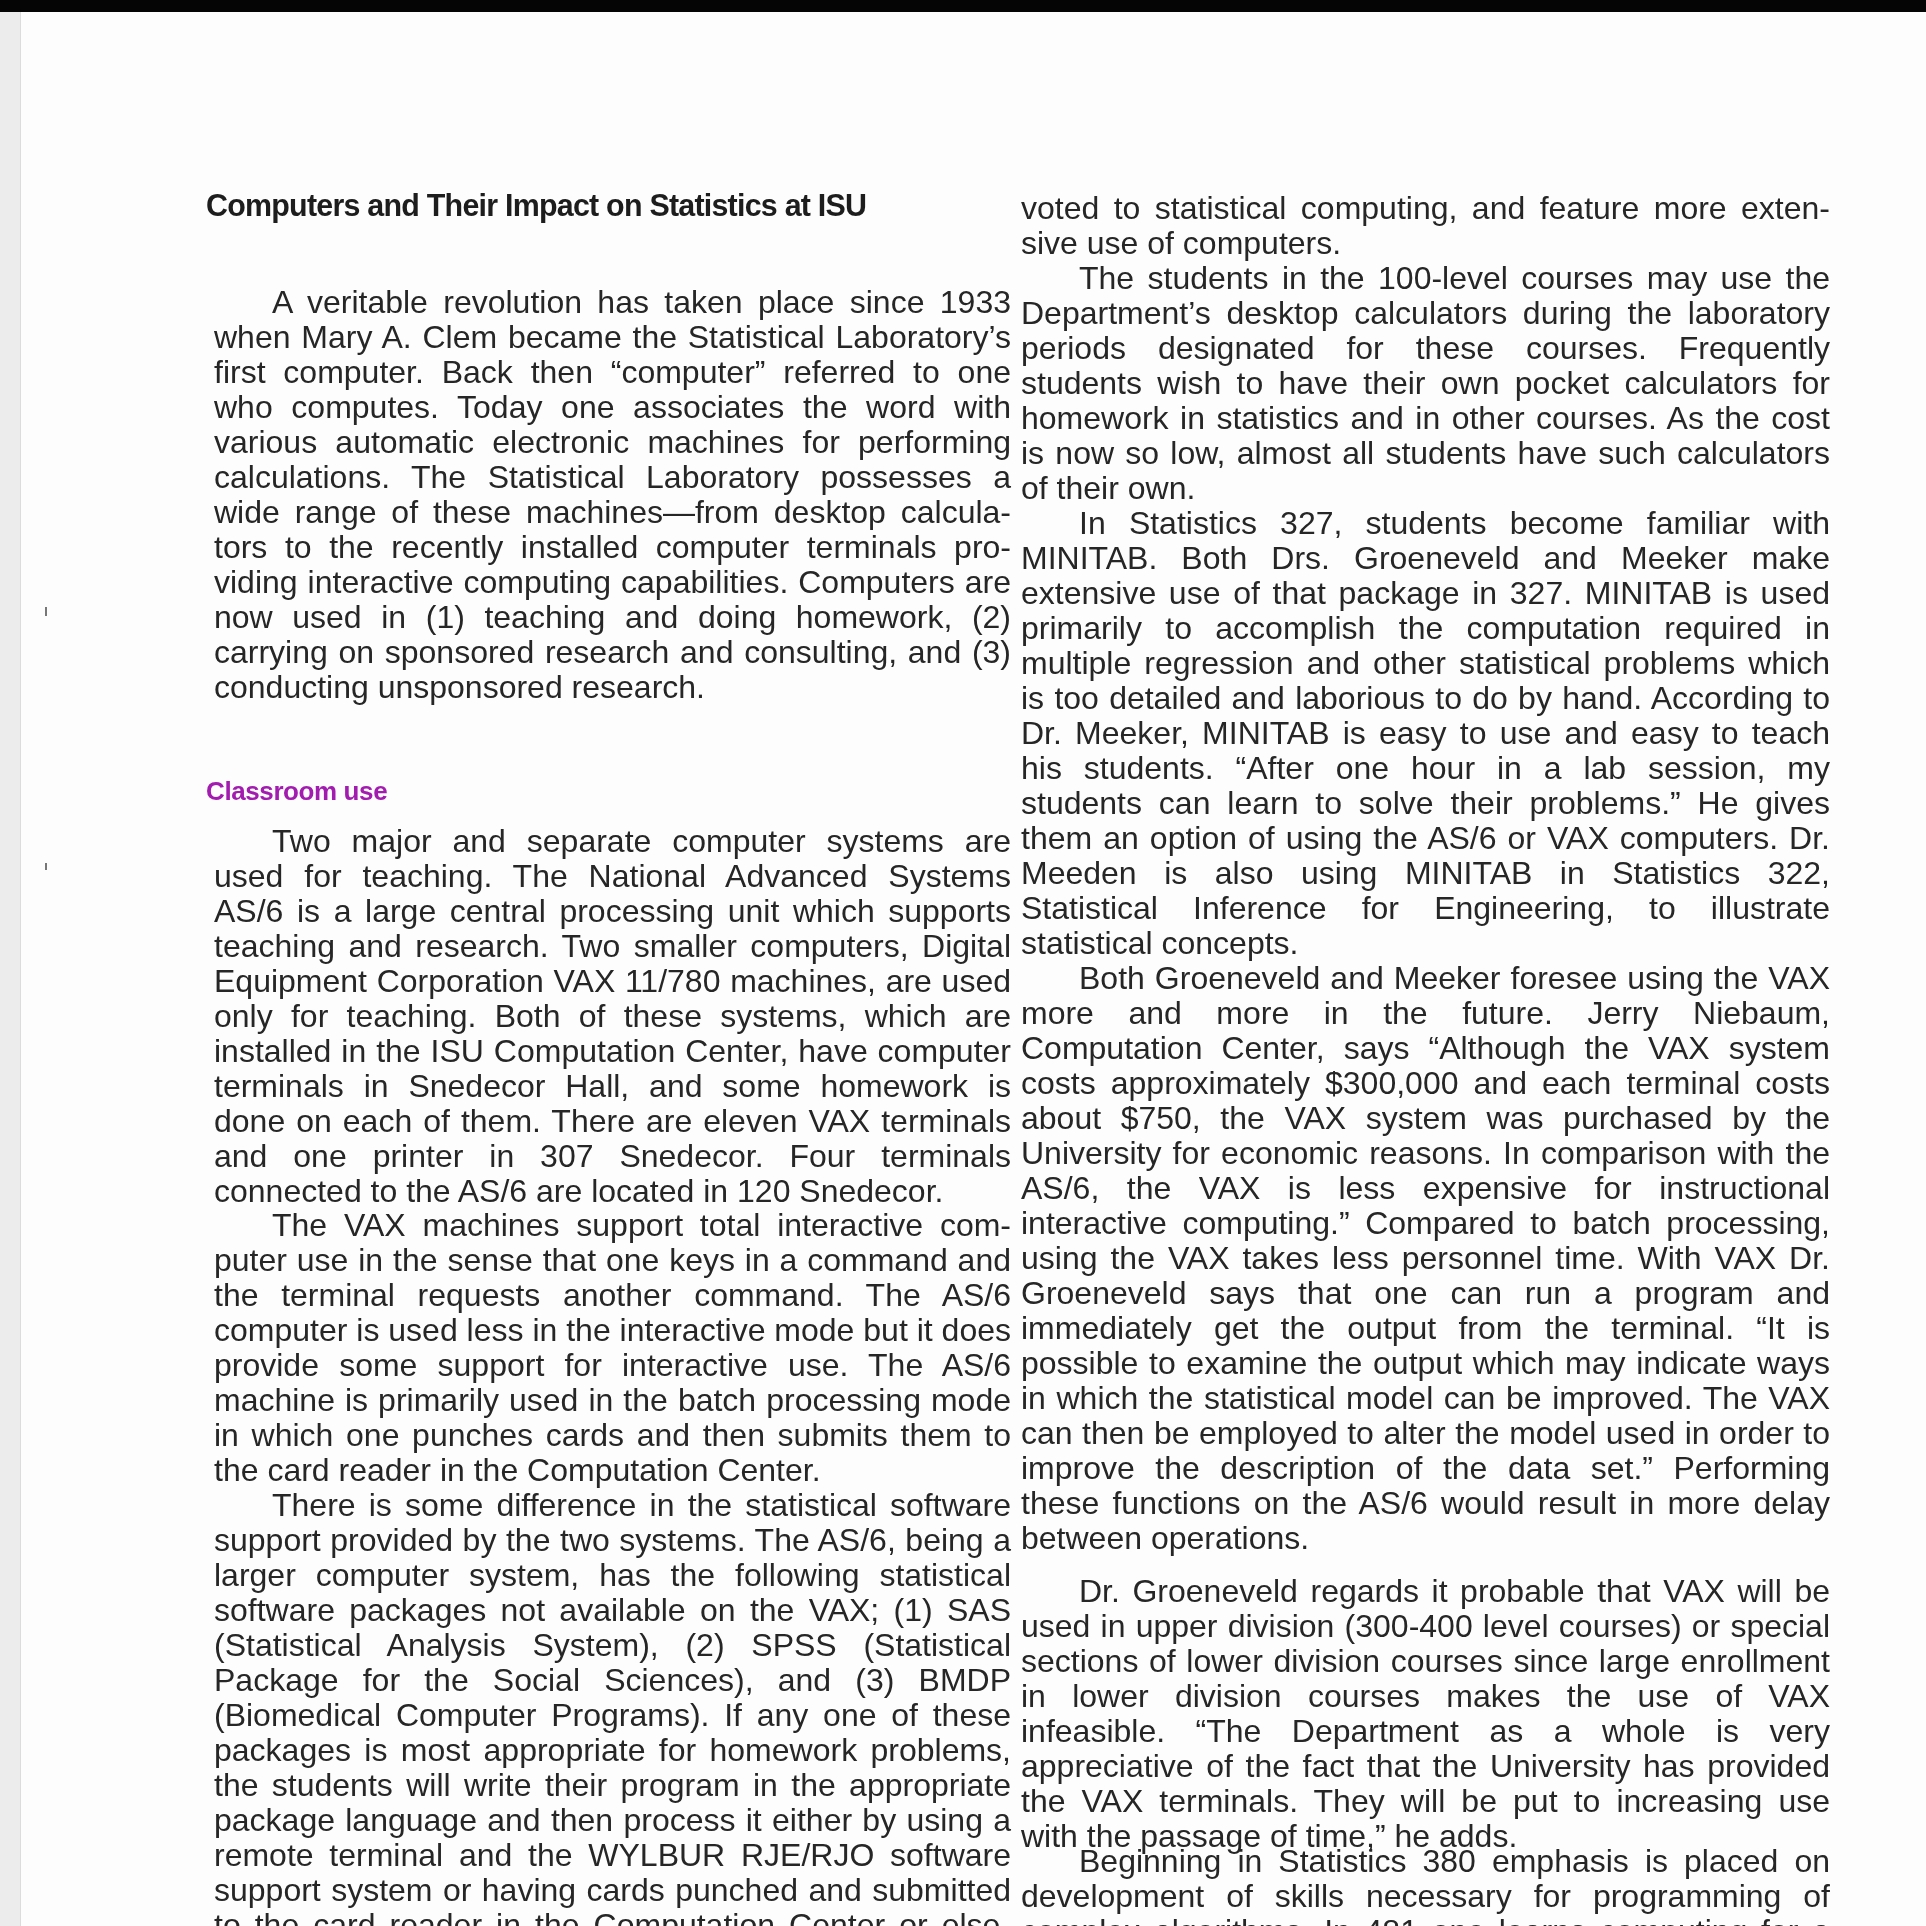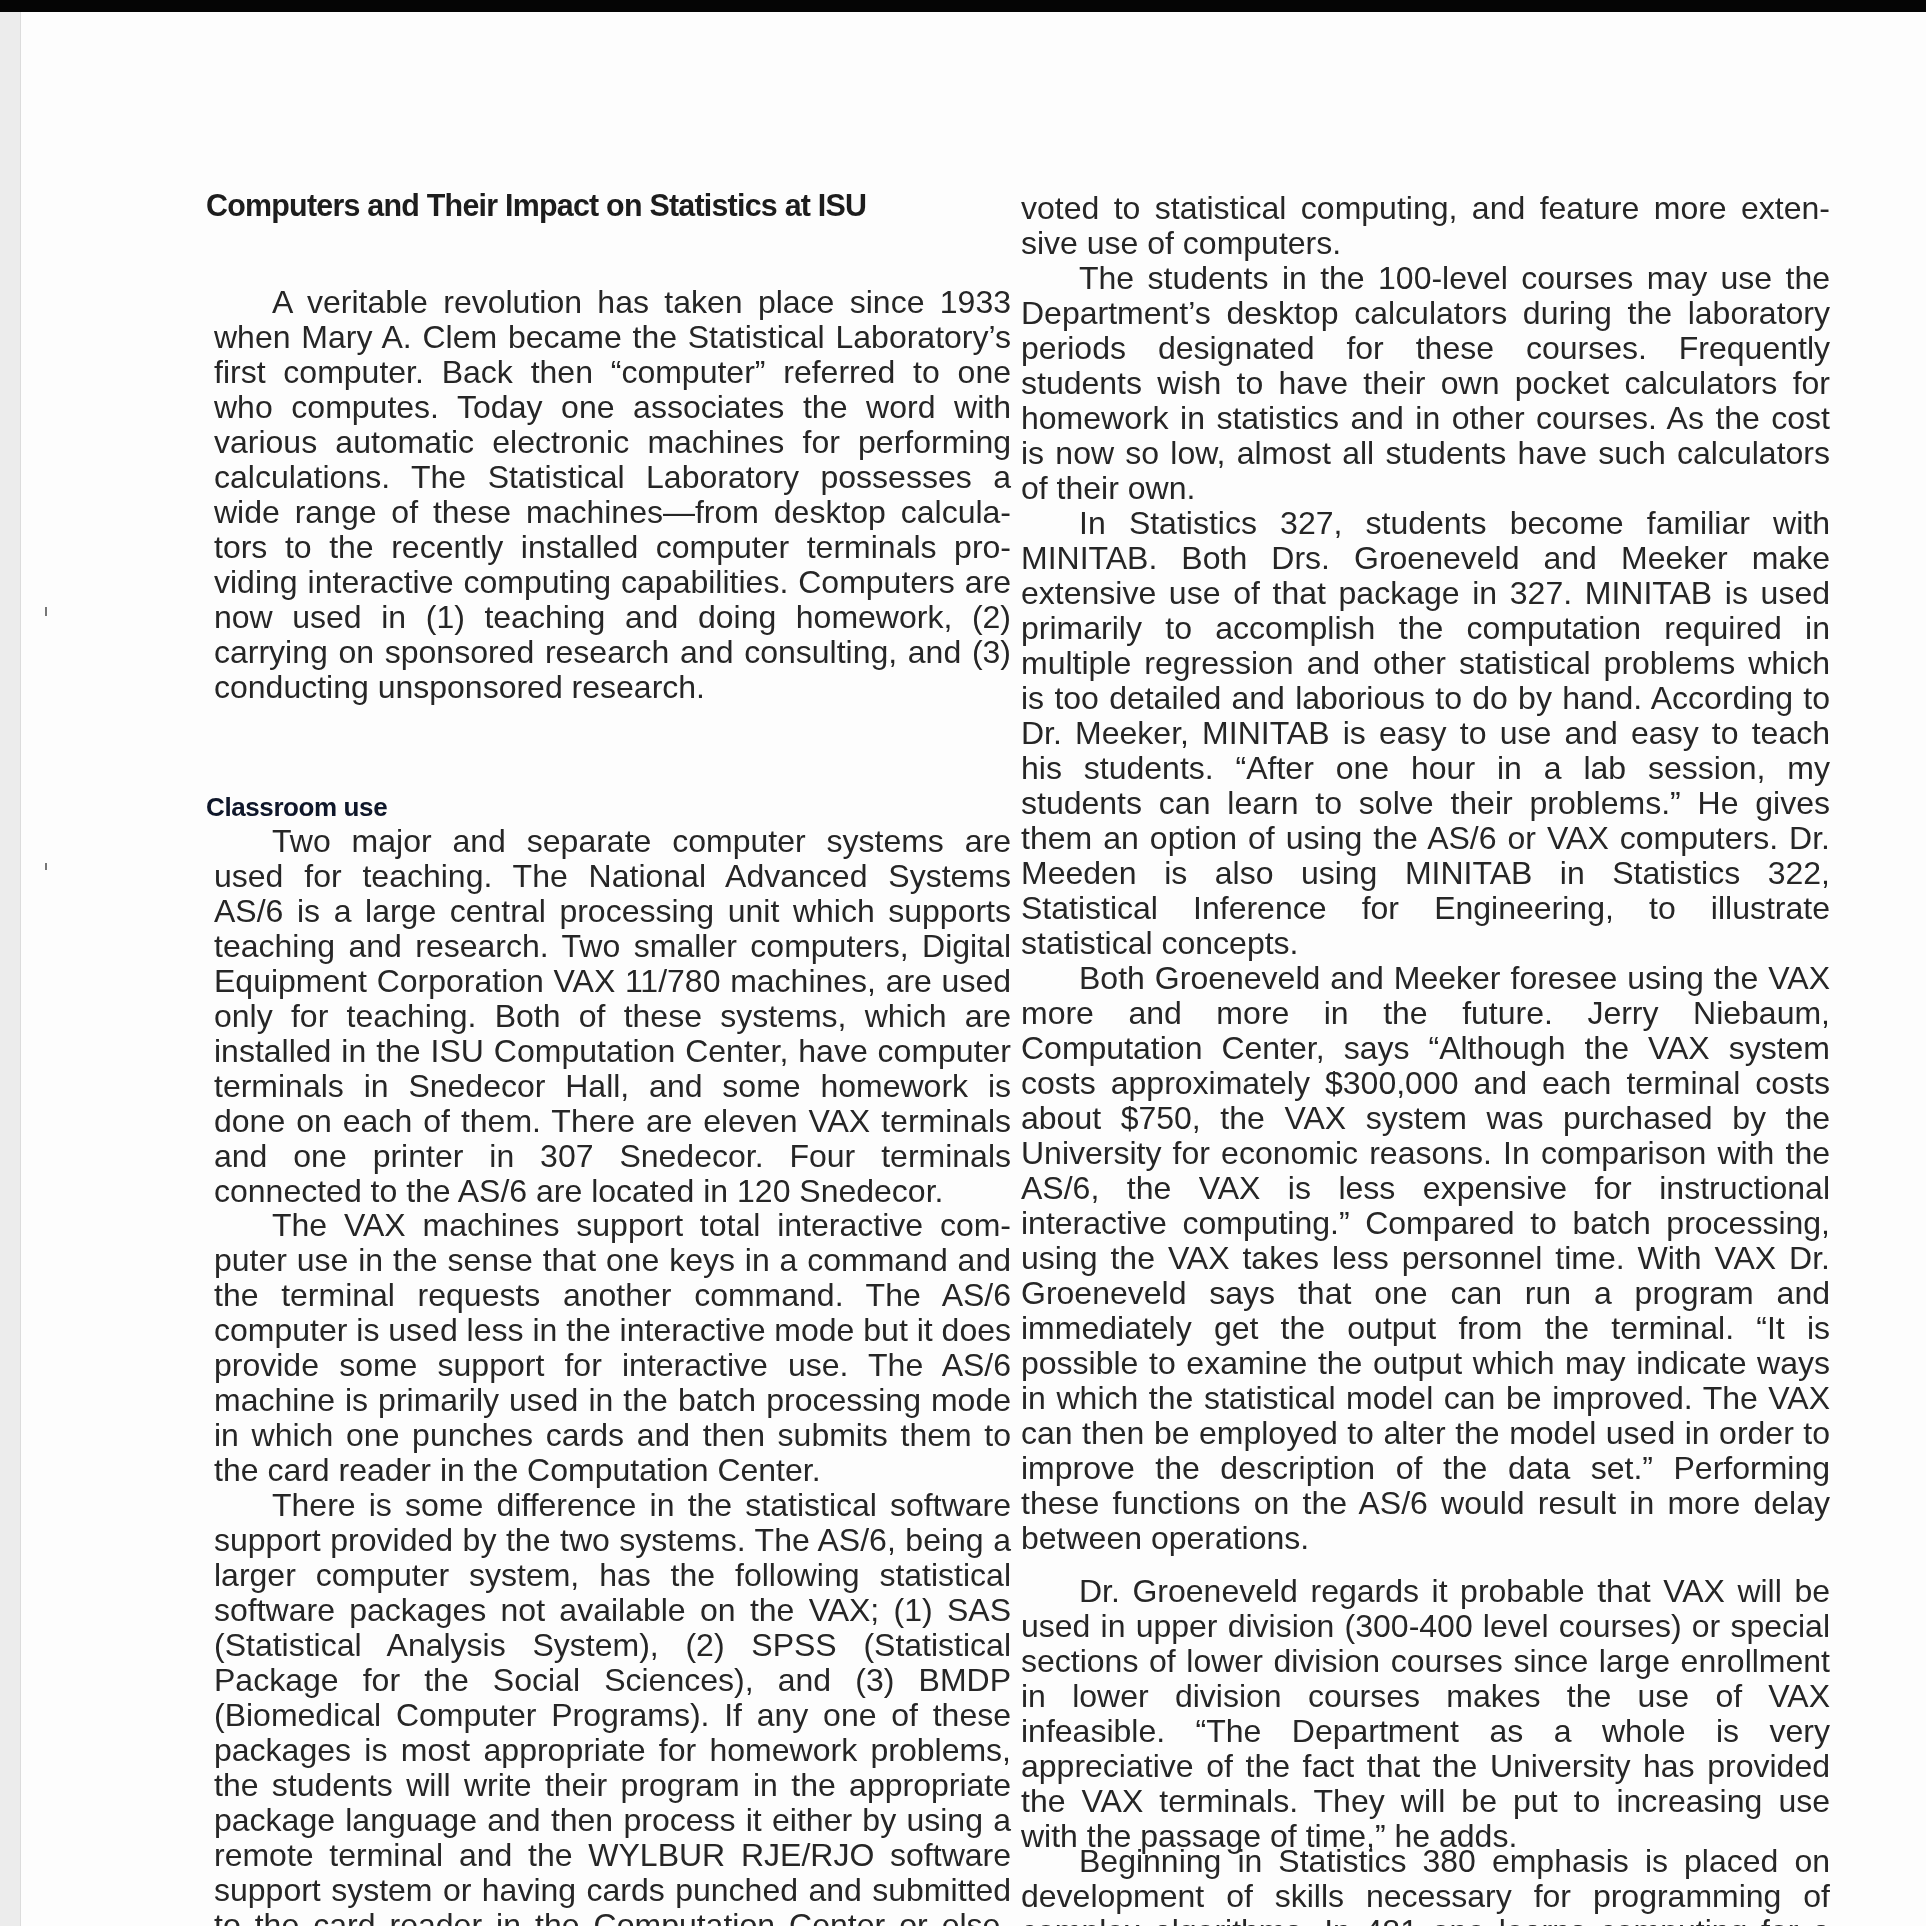--- a/index.html
+++ b/index.html
@@ -11,23 +11,23 @@
   }
   .top-band { position: absolute; left: 0; top: 0; width: 1965px; height: 12.3px; background: #050505; }
   .left-strip { position: absolute; left: 0; top: 12.3px; width: 20px; height: 2530px; background: #ececec; border-right: 0.8px solid #dcdcdc; }
   .title {
     position: absolute; left: 206px; top: 189px; width: 801px;
     font-family: "Liberation Sans", sans-serif; font-weight: bold;
     font-size: 32px; line-height: 32px; letter-spacing: -0.8px; color: #1d1d1d; margin: 0;
     transform: scaleX(0.95); transform-origin: left top;
   }
   .subhead {
-    position: absolute; left: 206px; top: 792px;
+    position: absolute; left: 206px; top: 776px;
     font-family: "Liberation Sans", sans-serif; font-weight: bold;
-    font-size: 26px; line-height: 31px; color: #0f172a; margin: 0; letter-spacing: -0.4px;
+    font-size: 26px; line-height: 31px; color: #a21caf; margin: 0; letter-spacing: -0.4px;
   }
   .para {
     position: absolute; margin: 8px;
     font-family: Liberation Sans, sans-serif;
     font-size: 32px; line-height: 35px; text-align: justify;
     text-indent: 58px; hyphens: manual; color: #262626;
   }
   .para.noindent { text-indent: 0; }
   .mark { position: absolute; background: #777; }
 </style>

